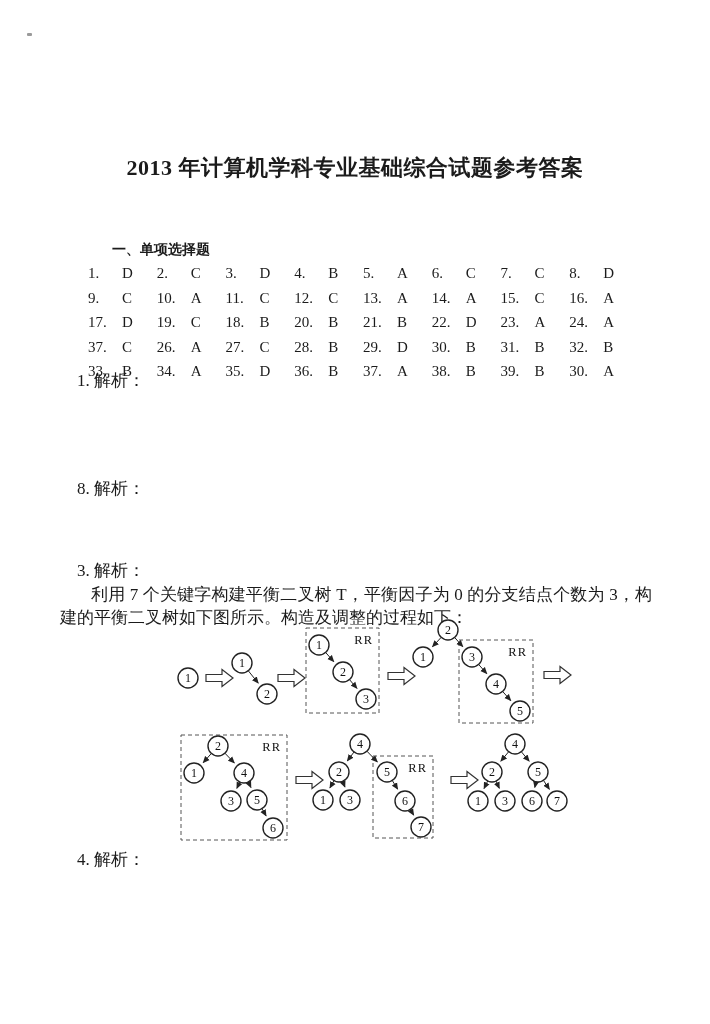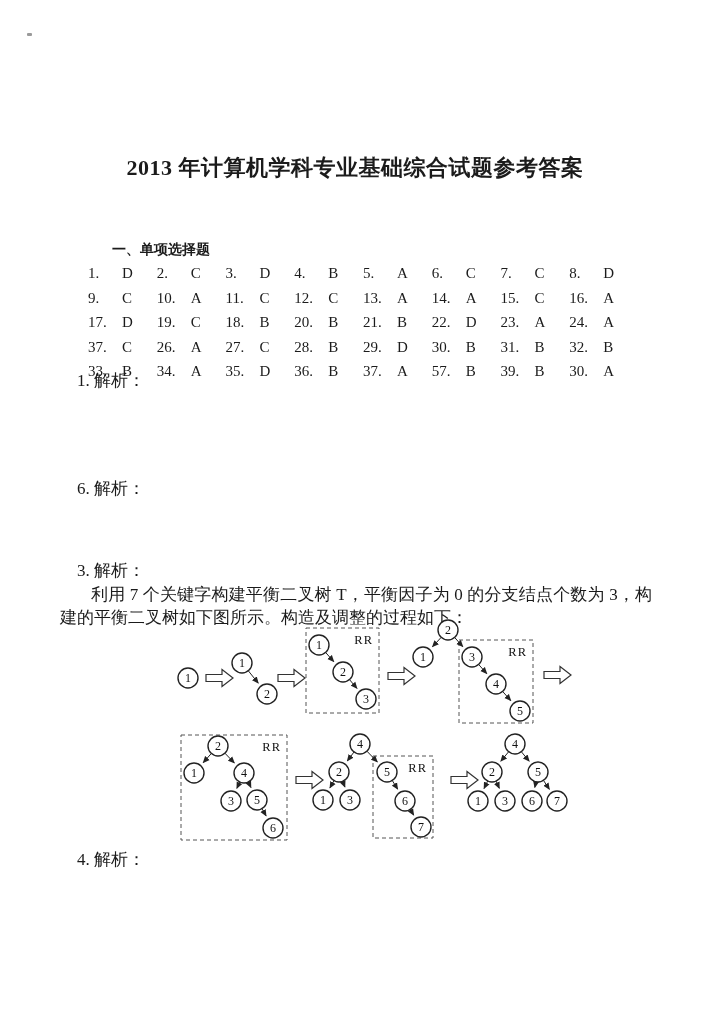--- a/index.html
+++ b/index.html
@@ -198,39 +198,39 @@
     </div>
       <div class="cell">
       <span class="q">36.</span>
       <span class="a">B</span>
     </div>
       <div class="cell">
       <span class="q">37.</span>
       <span class="a">A</span>
     </div>
       <div class="cell">
-      <span class="q">57.</span>
+      <span class="q">38.</span>
       <span class="a">B</span>
     </div>
       <div class="cell">
       <span class="q">39.</span>
       <span class="a">B</span>
     </div>
       <div class="cell">
       <span class="q">30.</span>
       <span class="a">A</span>
     </div>
     </div>
 
   <div class="sol sol1">
     <div class="sol-label">1. 解析：</div>
   </div>
 
   <div class="sol sol2">
-    <div class="sol-label">6. 解析：</div>
+    <div class="sol-label">8. 解析：</div>
   </div>
 
   <div class="sol sol3">
     <div class="sol-label">3. 解析：</div>
     <p class="sol-body">利用 7 个关键字构建平衡二叉树 T，平衡因子为 0 的分支结点个数为 3，构建的平衡二叉树如下图所示。构造及调整的过程如下：</p>
   </div>
 
   <svg id="diagram" width="710" height="1024" viewBox="0 0 710 1024">
     <defs>
       <marker id="ah" viewBox="0 0 8 8" refX="7" refY="4" markerWidth="7" markerHeight="7" orient="auto">

